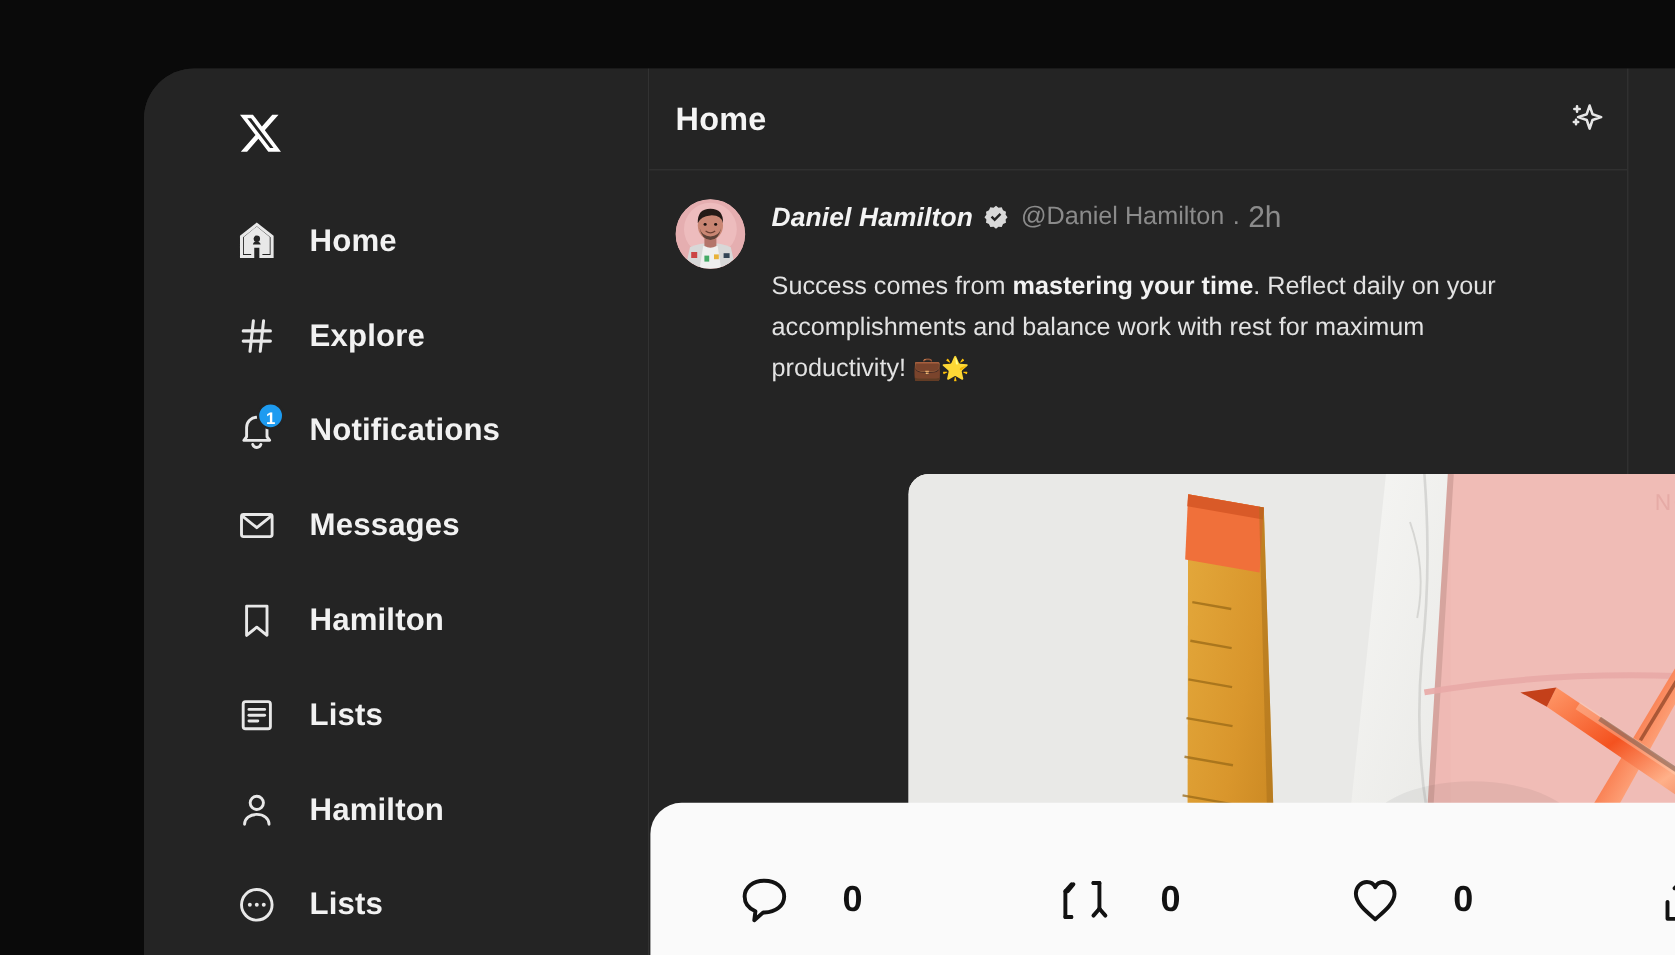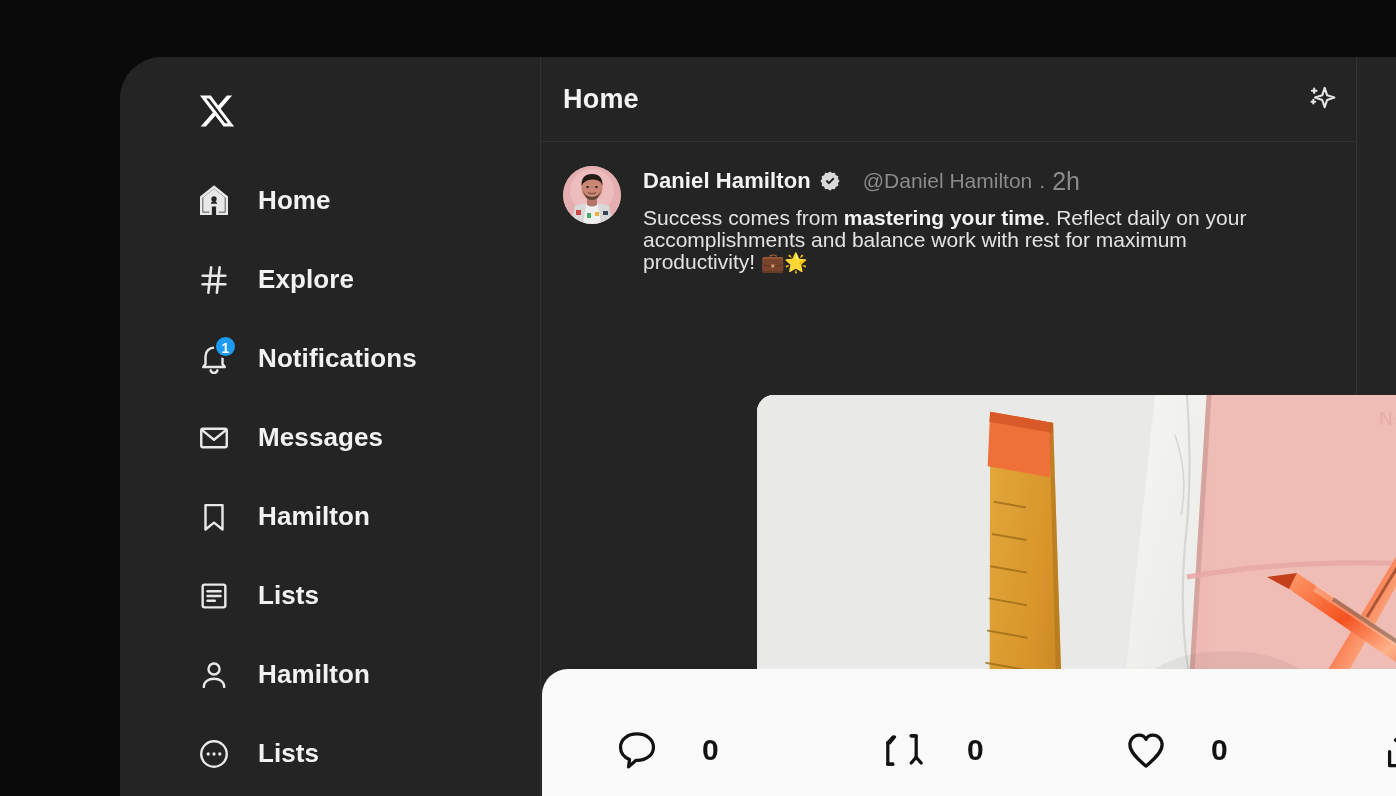--- a/index.html
+++ b/index.html
@@ -187,51 +187,52 @@
     align-items: center;
     height: 30px;
     white-space: nowrap;
   }
 
   #display-name {
     font-size: 22px;
     font-weight: bold;
     color: #f3f3f3;
     letter-spacing: 0.1px;
+    font-style: italic;
   }
 
   #verified-badge {
     margin-left: 8px;
     width: 22px;
     height: 22px;
     color: #d9d9d9;
     flex: 0 0 22px;
   }
   #verified-badge svg { width: 100%; height: 100%; display: block; }
 
   #handle {
-    margin-left: 22px;
+    margin-left: 10px;
     font-size: 21px;
     color: #8b8b8b;
   }
   #dot-sep {
     margin-left: 7px;
     font-size: 21px;
     color: #8b8b8b;
   }
   #timestamp {
     margin-left: 7px;
     font-size: 25px;
     color: #8b8b8b;
   }
 
   #tweet-text {
-    margin-top: 11px;
+    margin-top: 26px;
     font-size: 21px;
-    line-height: 22px;
+    line-height: 34px;
     color: #e2e2e2;
     max-width: 648px;
   }
   #tweet-text b { font-weight: bold; color: #f2f2f2; }
   .emoji { font-size: 19px; }
 
   #tweet-media {
     position: absolute;
     left: 216px;
     top: 253px;

